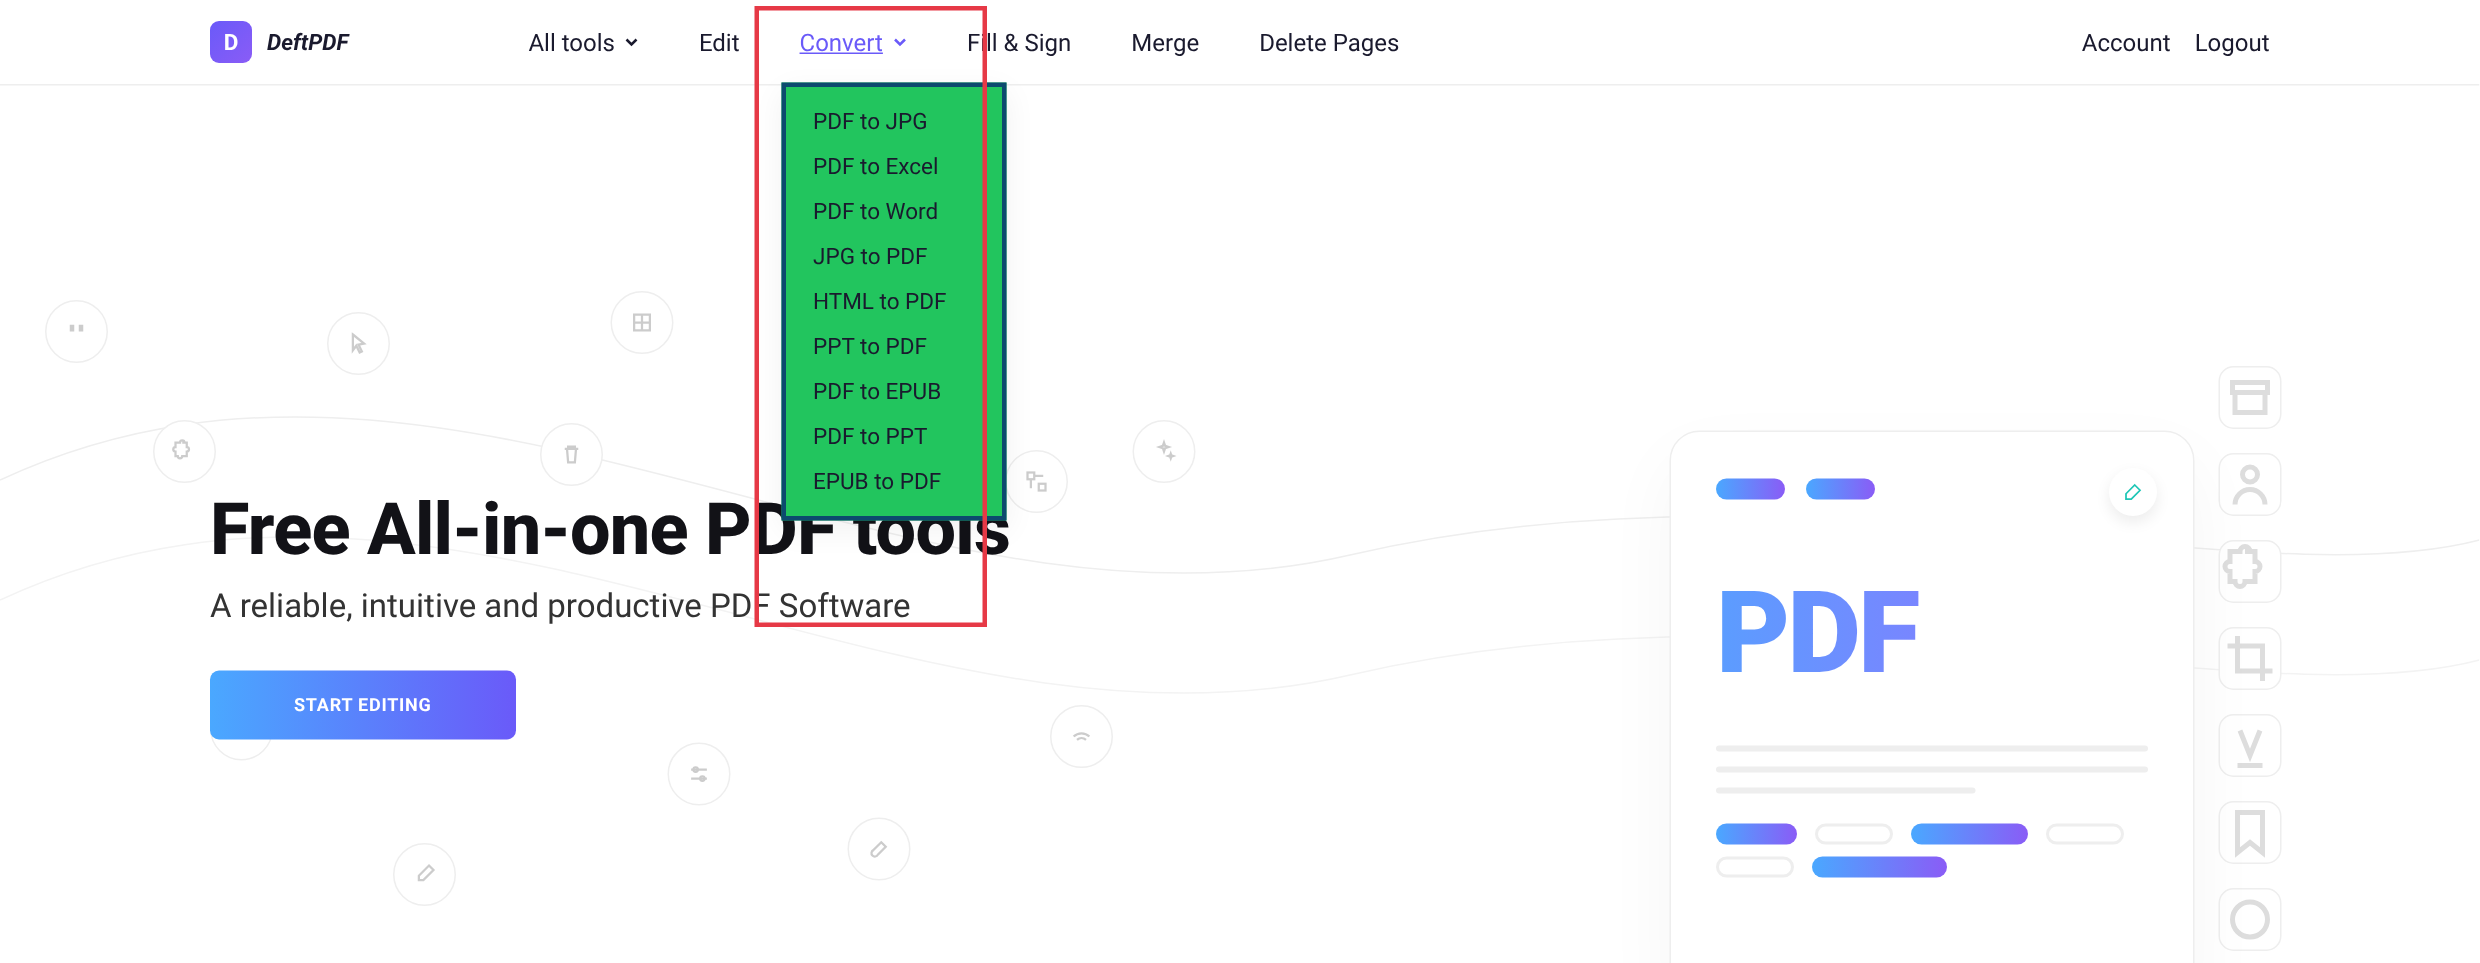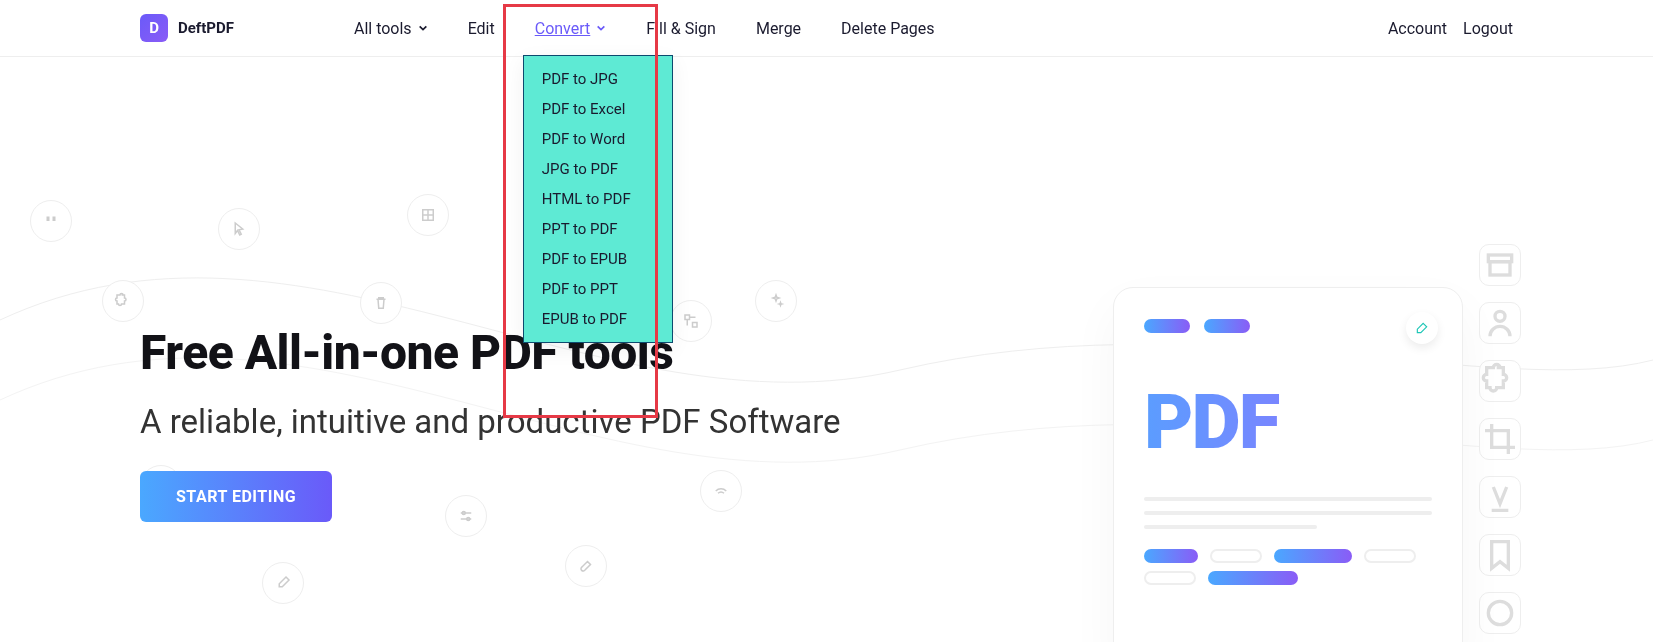--- a/index.html
+++ b/index.html
@@ -1,36 +1,36 @@
 <!DOCTYPE html>
 <html><head>
 <meta charset="utf-8">
 <style>
 * { margin:0; padding:0; box-sizing:border-box; }
 body { font-family: -apple-system, BlinkMacSystemFont, 'Segoe UI', Roboto, sans-serif; background:#fff; color:#1a1a2e; width:1653px; height:642px; overflow:hidden; position:relative; }
 .header { display:flex; align-items:center; padding:14px 140px 14px 140px; border-bottom:1px solid #eee; position:relative; z-index:50; }
 .logo-area { display:flex; align-items:center; gap:10px; margin-right:120px; }
 .logo-box { width:28px; height:28px; border-radius:6px; background:linear-gradient(135deg,#6a5af9,#8a5cf6); display:flex; align-items:center; justify-content:center; color:#fff; font-weight:700; font-size:15px; }
-.logo-text { font-weight:700; font-size:15px; color:#1a1a2e; }
+.logo-text { font-weight:700; font-size:15px; color:#1a1a2e;font-style:italic; }
 .nav { display:flex; align-items:center; gap:40px; }
 .nav-item { font-size:16px; color:#1a1a2e; cursor:pointer; display:flex; align-items:center; gap:6px; position:relative; }
 .nav-item.active { color:#6a5af9; text-decoration:underline; }
 .chev { width:10px; height:10px; display:inline-block; }
 .chev svg { display:block; }
 .spacer { flex:1; }
 .right-nav { display:flex; gap:16px; }
 .right-nav span { font-size:16px; color:#1a1a2e; cursor:pointer; }
-.dropdown { position:absolute; top:36px; left:-12px; background:#5eead4; border:1px solid #0c4a6e; box-shadow:0 6px 20px rgba(0,0,0,0.06); padding:8px 0; min-width:150px; z-index:40; }
+.dropdown { position:absolute; top:36px; left:-12px; background:#22c55e; border:3px solid #0c4a6e; box-shadow:0 6px 20px rgba(0,0,0,0.06); padding:8px 0; min-width:150px; z-index:40; }
 .dropdown-item { padding:6px 18px; font-size:15px; color:#1a1a2e; cursor:pointer; white-space:nowrap; }
 .highlight-box { position:absolute; border:3px solid #e63946; pointer-events:none; z-index:60; top:4px; left:503px; width:155px; height:414px; }
 .hero { display:flex; padding:0 140px; margin-top:100px; position:relative; z-index:5; }
 .hero-left { flex:1; padding-top:170px; }
 .hero-title { font-size:48px; font-weight:800; color:#121217; letter-spacing:-0.5px; line-height:1.1; }
-.hero-sub { font-size:33px; color:#333; margin-top:22px; }
-.cta { display:inline-block; margin-top:30px; padding:16px 36px; border-radius:6px; background:linear-gradient(90deg,#4aa8ff,#6a5af9); color:#fff; font-weight:700; font-size:16px; letter-spacing:0.5px; cursor:pointer;text-align:center; }
+.hero-sub { font-size:22px; color:#333; margin-top:12px; }
+.cta { display:inline-block; margin-top:30px; padding:16px 56px; border-radius:6px; background:linear-gradient(90deg,#4aa8ff,#6a5af9); color:#fff; font-weight:700; font-size:12px; letter-spacing:0.5px; cursor:pointer;text-align:center; }
 .hero-right { width:400px; position:relative; padding-top:0; }
 .doc-card { width:350px; height:380px; border:1px solid #eee; border-radius:20px; background:#fff; padding:30px; position:relative; margin-top:130px; box-shadow:0 20px 50px rgba(0,0,0,0.04); }
 .pill { display:inline-block; height:14px; border-radius:8px; background:linear-gradient(90deg,#4aa8ff,#8a5cf6); }
 .pdf-text { font-size:76px; font-weight:900; background:linear-gradient(90deg,#5b9dff,#9a6bff); -webkit-background-clip:text; background-clip:text; color:transparent; margin-top:40px; letter-spacing:-2px; }
 .lines { margin-top:30px; }
 .line { height:4px; background:#eee; border-radius:3px; margin-bottom:10px; }
 .pill-row { display:flex; gap:12px; margin-top:20px; align-items:center; flex-wrap:wrap; }
 .outline-pill { height:14px; border:2px solid #eee; border-radius:10px; }
 .edit-badge { position:absolute; top:24px; right:24px; width:32px; height:32px; border-radius:50%; background:#fff; box-shadow:0 4px 10px rgba(0,0,0,0.08); display:flex; align-items:center; justify-content:center; color:#1ec6b6; }
 .ghost-icons-left { position:absolute; left:0; top:0; width:100%; height:100%; pointer-events:none; z-index:1; }

